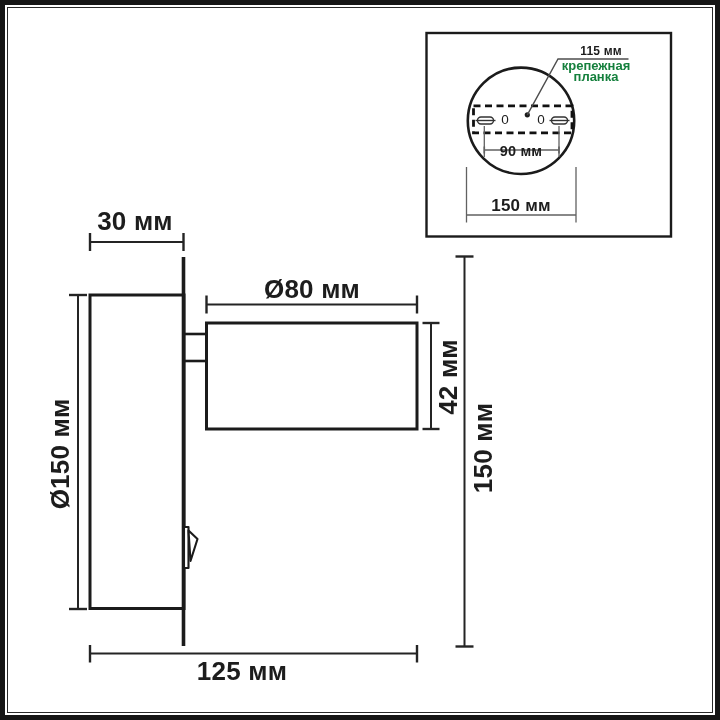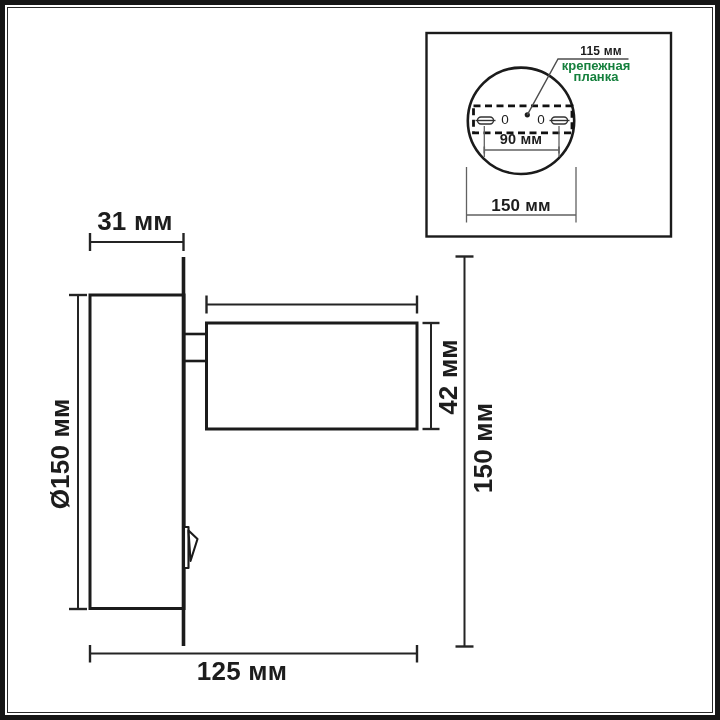--- a/index.html
+++ b/index.html
@@ -100,39 +100,40 @@
         <line x1="559" y1="146.5" x2="559" y2="153.5" stroke-width="1.6"></line>
       </g>
       <g stroke="#616161" stroke-width="1.3">
         <line x1="466.5" y1="167" x2="466.5" y2="222.5"></line>
         <line x1="576" y1="167" x2="576" y2="222.5"></line>
         <line x1="466.5" y1="215" x2="576" y2="215"></line>
       </g>
     </g>
   </svg>
 
-  <div class="lbl dim-main" style="left:135px;top:221px;">31 мм</div>
+  <div class="lbl dim-main" style="left:135px;top:221px;">30 мм</div>
 
+  <div class="lbl dim-main" style="left:312px;top:289px;">Ø80 мм</div>
 
   <div class="lbl rot dim-main" style="left:448px;top:377px;">42 мм</div>
 
   <div class="lbl rot dim-main" style="left:60px;top:454px;">Ø150 мм</div>
 
   <div class="lbl rot dim-main" style="left:483px;top:448px;">150 мм</div>
 
   <div class="lbl dim-main" style="left:242px;top:671px;">125 мм</div>
 
   <div class="lbl inset-115" style="left:601px;top:51px;">115 мм</div>
 
   <div class="inset-note" style="position:absolute;left:596px;top:61px;color:#15803d;">
     <div>крепежная</div>
     <div>планка</div>
   </div>
 
-  <div class="lbl inset-90" style="left:521px;top:139px;">90 мм</div>
+  <div class="lbl inset-90" style="left:521px;top:151px;">90 мм</div>
 
   <div class="lbl inset-150" style="left:521px;top:205px;">150 мм</div>
 
   <div class="lbl hole-mark" style="left:505px;top:119.5px;">0</div>
 
   <div class="lbl hole-mark" style="left:541px;top:119.5px;">0</div>
 
   <div class="frame-inner"></div>
   <div class="frame-outer"></div>
 </div>

